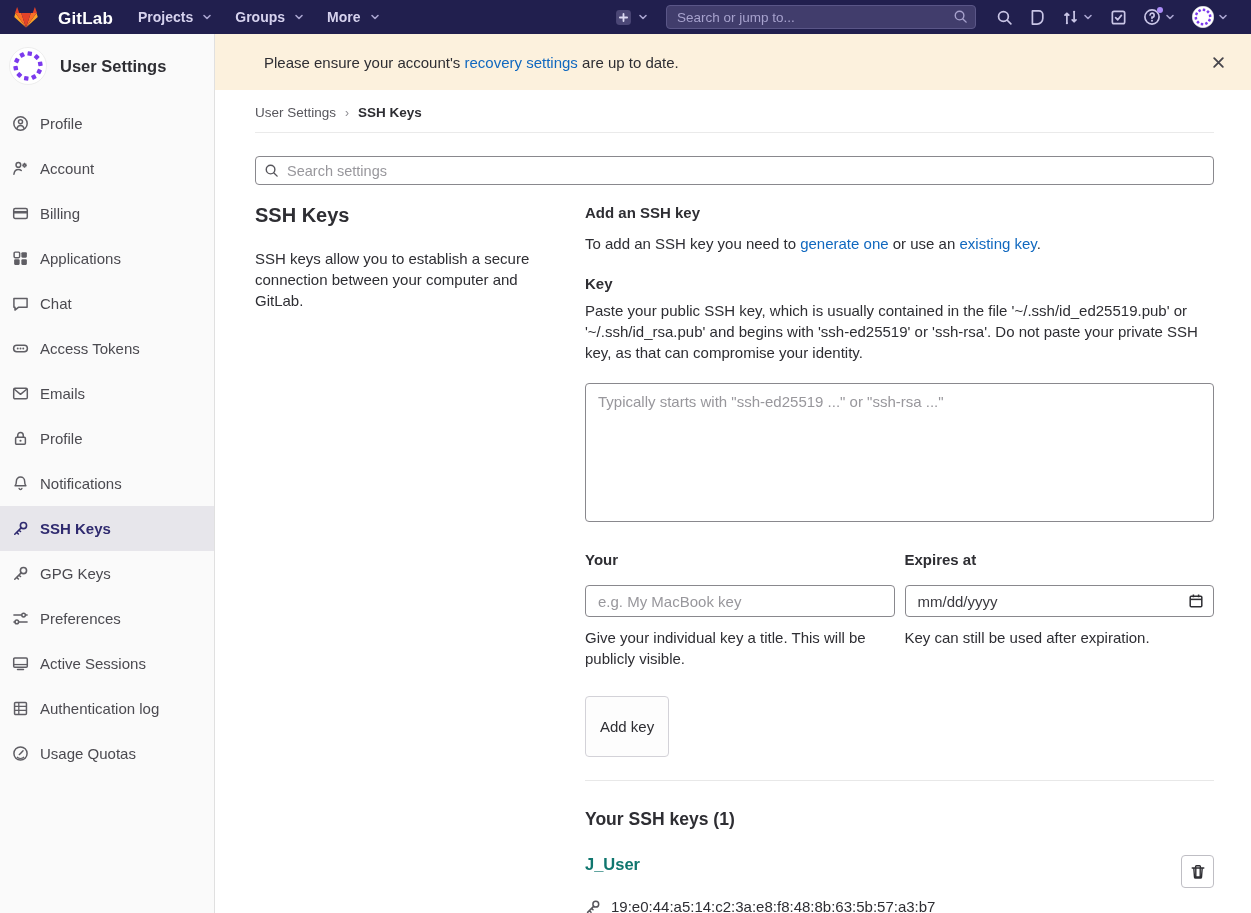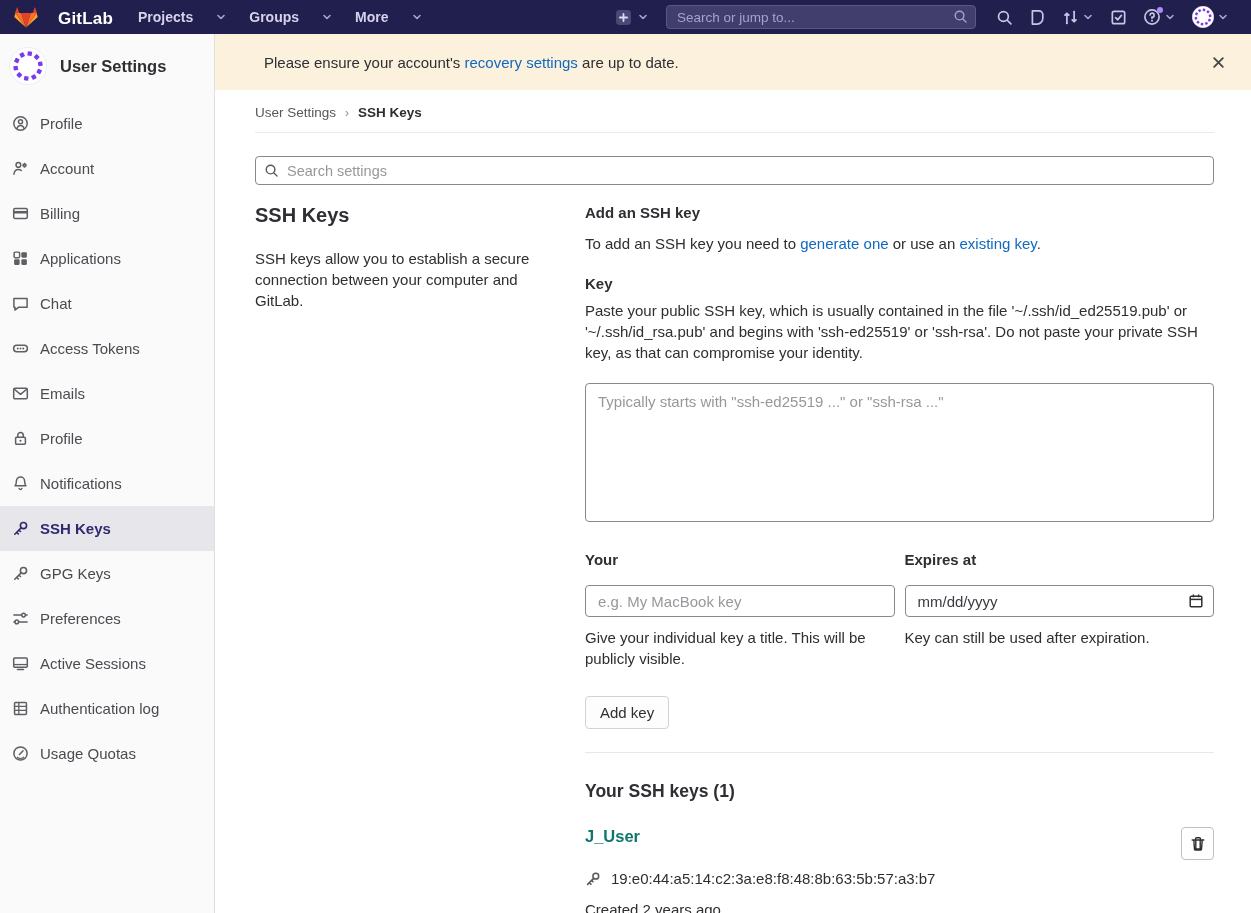--- a/index.html
+++ b/index.html
@@ -5,21 +5,21 @@
   *{box-sizing:border-box;margin:0;padding:0}
   html,body{width:1251px;height:913px;overflow:hidden}
   body{font-family:"Liberation Sans",sans-serif;color:#2e2e33;background:#fff;font-size:15px}
   button{font-family:"Liberation Sans",sans-serif}
   svg{display:block}
 
   
   .navbar{position:fixed;top:0;left:0;right:0;height:34px;background:#211f4e;display:flex;align-items:center;padding:0 14px 0 10px;z-index:10}
   .logo{display:flex;align-items:flex-end;gap:20px;padding:0 14px 0 4px;cursor:pointer}
   .logo-text{color:#fff;font-size:17px;font-weight:700;letter-spacing:.2px}
-  .nav-menu{display:flex;align-items:center;gap:22px;color:#d6d2ee;font-size:14px;font-weight:600;padding:0 11px;height:34px;cursor:pointer}
+  .nav-menu{display:flex;align-items:center;gap:8px;color:#d6d2ee;font-size:14px;font-weight:600;padding:0 11px;height:34px;cursor:pointer}
   .nav-menu .chev{color:#a9a4cf}
   .nav-spacer{flex:1}
   .plus-menu{display:flex;align-items:center;gap:5px;padding:0 9px;cursor:pointer;color:#a9a4cf}
   .nav-search{position:relative;width:310px;height:24px;margin:0 12px 0 8px}
   .nav-search input{width:100%;height:100%;background:#413d6c;border:1px solid #5a5687;border-radius:4px;color:#d6d2ee;font-size:13.5px;padding:0 30px 0 10px;outline:none;font-family:"Liberation Sans",sans-serif}
   .nav-search input::placeholder{color:#a7a2cd}
   .nav-search .mag{position:absolute;right:8px;top:4px;color:#a7a2cd}
   .nav-iconbtn{position:relative;display:flex;align-items:center;gap:3px;color:#c9c5e6;padding:0 8px;height:34px;cursor:pointer}
   .nav-iconbtn .chev{display:none;color:#a9a4cf}
   .nav-iconbtn.with-chevron .chev{display:block}
@@ -68,21 +68,21 @@
   .two-col{display:grid;grid-template-columns:1fr 1fr;column-gap:10px;margin-top:29px}
   .field label{display:block;font-weight:700;margin-bottom:17px}
   .inwrap{position:relative}
   .field input{width:100%;height:32px;border:1px solid #89888d;border-radius:4px;font-size:15px;padding:0 12px;color:#2e2e33;outline:none;font-family:"Liberation Sans",sans-serif}
   .field input::placeholder{color:#98979c}
   .field.date input{padding-right:36px}
   .field.date input::placeholder{color:#3c3b41}
   .cal{position:absolute;right:10px;top:8px;color:#2e2e33;cursor:pointer}
   .fhelp{line-height:21px;margin-top:10px}
 
-  .addkey{margin-top:27px;background:#fdfdfd;border:1px solid #d3d2d8;border-radius:4px;padding:7px 14px;font-size:15px;color:#2e2e33;cursor:pointer}
+  .addkey{margin-top:27px;background:#fdfdfd;border:1px solid #d3d2d8;border-radius:4px;padding:21px 14px;font-size:15px;color:#2e2e33;cursor:pointer}
   hr.sep{border:none;border-top:1px solid #e8e8e8;margin-top:23px}
   .yourkeys{margin-top:28px;font-weight:700}
 
   .key-item{position:relative;margin-top:25px;padding-right:60px}
   .key-title{font-size:16.5px;font-weight:700;color:#0f766e}
   .fp{display:flex;align-items:center;gap:10px;margin-top:24px}
   .fp .ic{color:#57565c}
   .created{margin-top:14px}
   .del-btn{position:absolute;right:0;top:0;width:33px;height:33px;border:1px solid #bfbec4;border-radius:4px;background:#fff;display:flex;align-items:center;justify-content:center;color:#2e2e33;cursor:pointer}
 </style>

